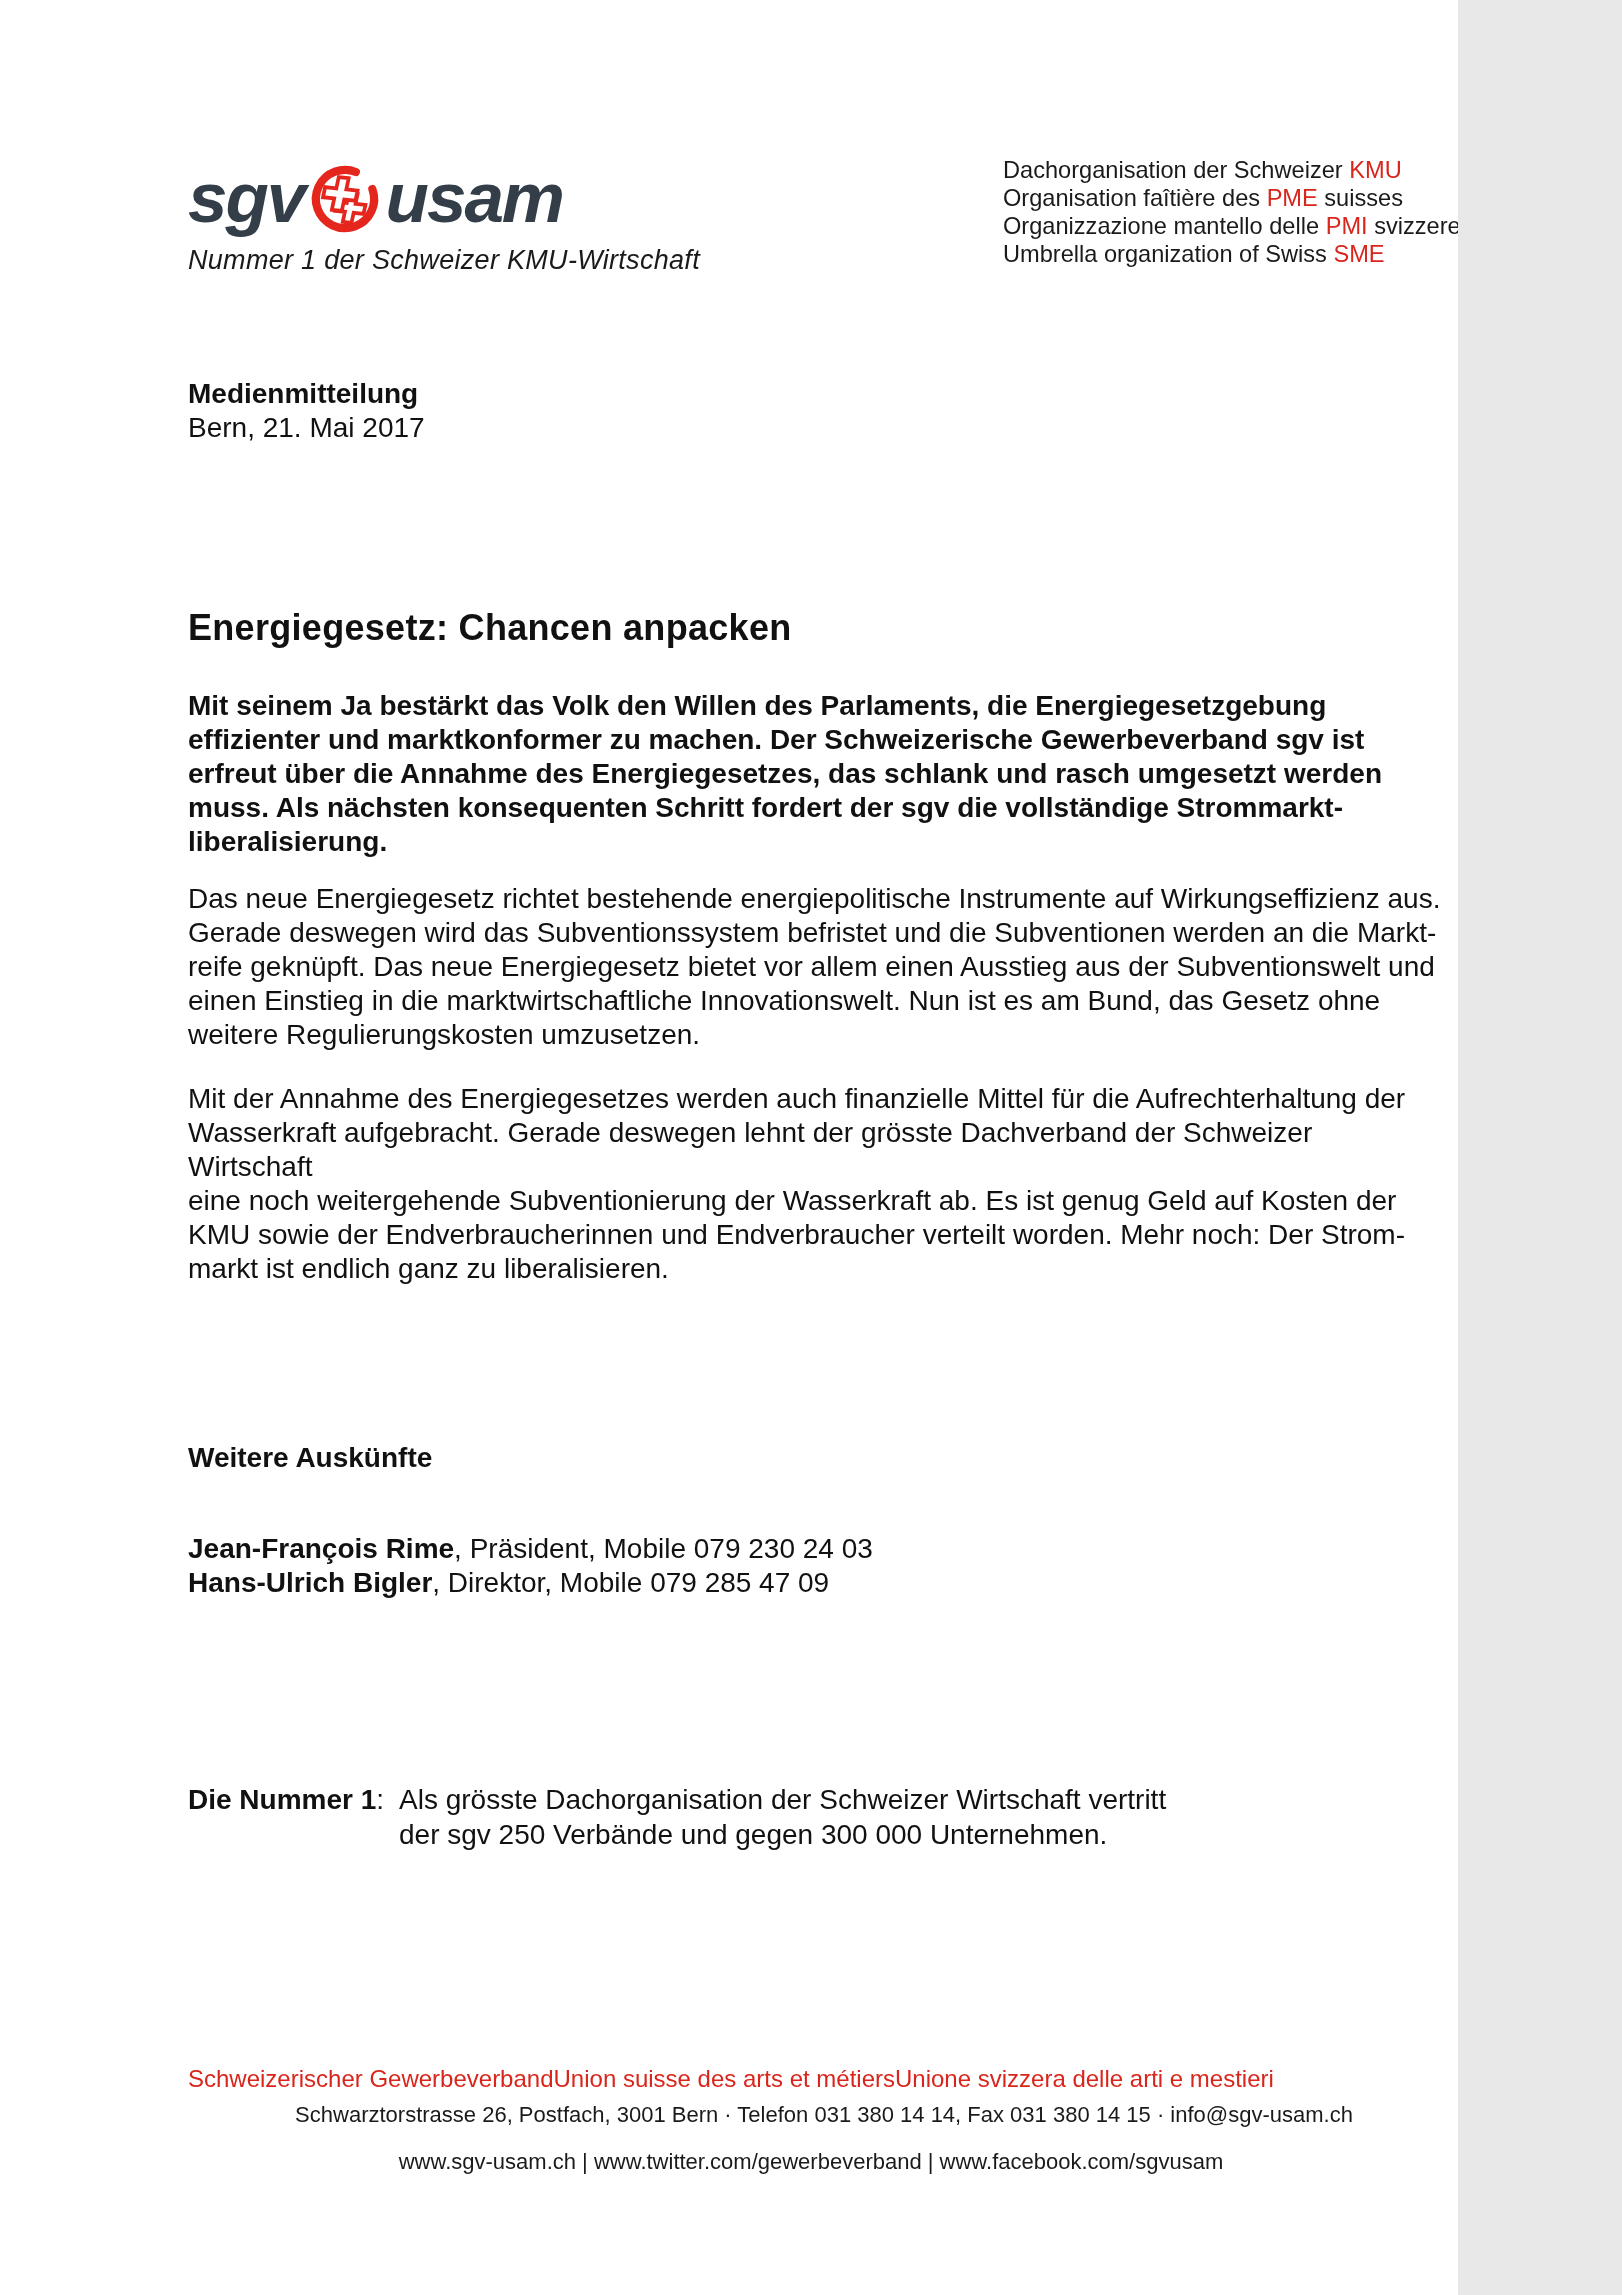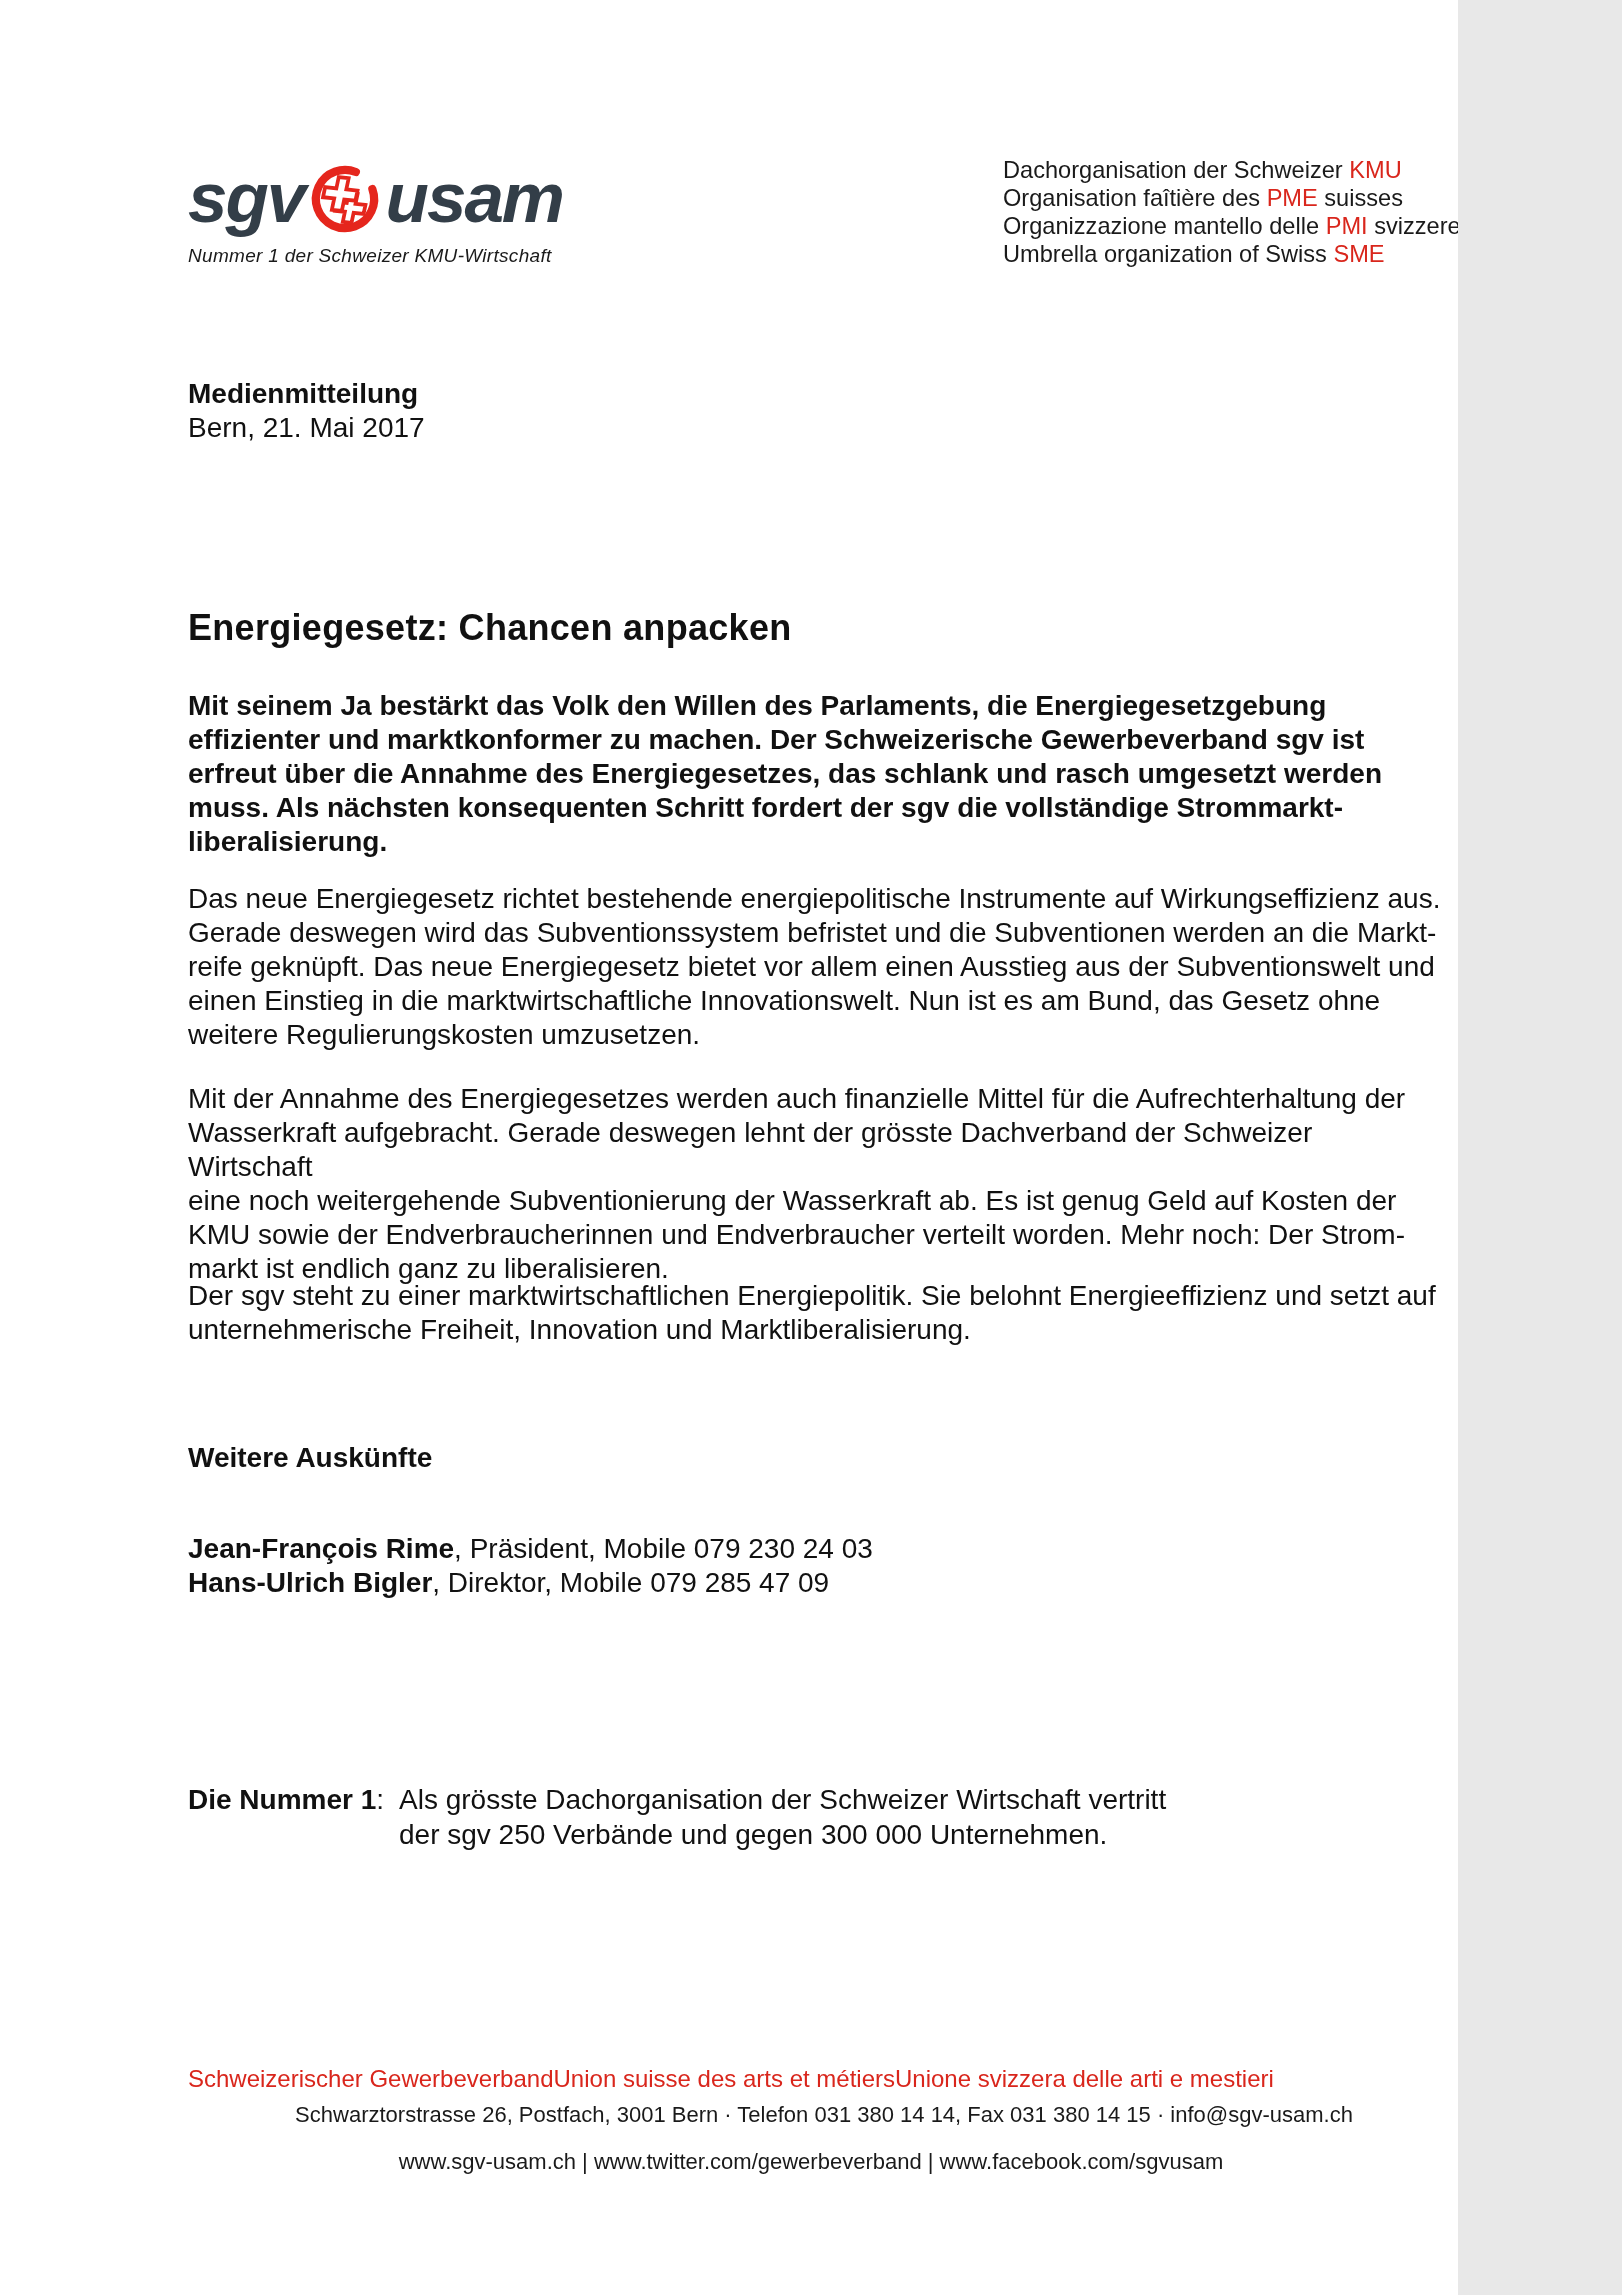--- a/index.html
+++ b/index.html
@@ -17,21 +17,21 @@
   
   .logo-block { left:188px; top:160px; }
   .logo-row { display:flex; align-items:center; }
   .logo-word {
     font-size:71px; font-style:italic; font-weight:600;
     letter-spacing:-2px; color:#333e48; line-height:1.05;
   }
   .logo-emblem { width:76px; height:76px; margin:0 2.6px; position:relative; top:1.3px; }
   .logo-tagline {
     margin-top:9.2px;
-    font-size:19px; font-style:italic; color:#1a1a1a;
+    font-size:27px; font-style:italic; color:#1a1a1a;
     letter-spacing:0.3px;
   }
 
   
   .org-block { left:1003px; top:156px; font-size:23.6px; line-height:28px; color:#1a1a1a; }
   .org-line { white-space:nowrap; }
   .red { color:#d9261c; }
 
   
   .meta-block { left:188px; top:377px; font-size:28px; line-height:34px; }
@@ -118,22 +118,20 @@
   <p class="abs para p2">Das neue Energiegesetz richtet bestehende energiepolitische Instrumente auf Wirkungseffizienz aus.
 Gerade deswegen wird das Subventionssystem befristet und die Subventionen werden an die Markt-
 reife geknüpft. Das neue Energiegesetz bietet vor allem einen Ausstieg aus der Subventionswelt und
 einen Einstieg in die marktwirtschaftliche Innovationswelt. Nun ist es am Bund, das Gesetz ohne
 weitere Regulierungskosten umzusetzen.</p>
   <p class="abs para p3">Mit der Annahme des Energiegesetzes werden auch finanzielle Mittel für die Aufrechterhaltung der
 Wasserkraft aufgebracht. Gerade deswegen lehnt der grösste Dachverband der Schweizer Wirtschaft
 eine noch weitergehende Subventionierung der Wasserkraft ab. Es ist genug Geld auf Kosten der
 KMU sowie der Endverbraucherinnen und Endverbraucher verteilt worden. Mehr noch: Der Strom-
 markt ist endlich ganz zu liberalisieren.</p>
-  <p class="abs para p4">Der sgv steht zu einer marktwirtschaftlichen Energiepolitik. Sie belohnt Energieeffizienz und setzt auf
-unternehmerische Freiheit, Innovation und Marktliberalisierung.</p>
 
   <div class="abs contact-heading">Weitere Auskünfte</div>
   <div class="abs contact-lines">
     <div><span class="contact-name">Jean-François Rime</span><span>, Präsident, Mobile 079 230 24 03</span></div>
     <div><span class="contact-name">Hans-Ulrich Bigler</span><span>, Direktor, Mobile 079 285 47 09</span></div>
   </div>
 
   <div class="abs numberone-label"><b>Die Nummer 1</b><span>:</span></div>
   <div class="abs numberone-text">Als grösste Dachorganisation der Schweizer Wirtschaft vertritt
 der sgv 250 Verbände und gegen 300 000 Unternehmen.</div>

